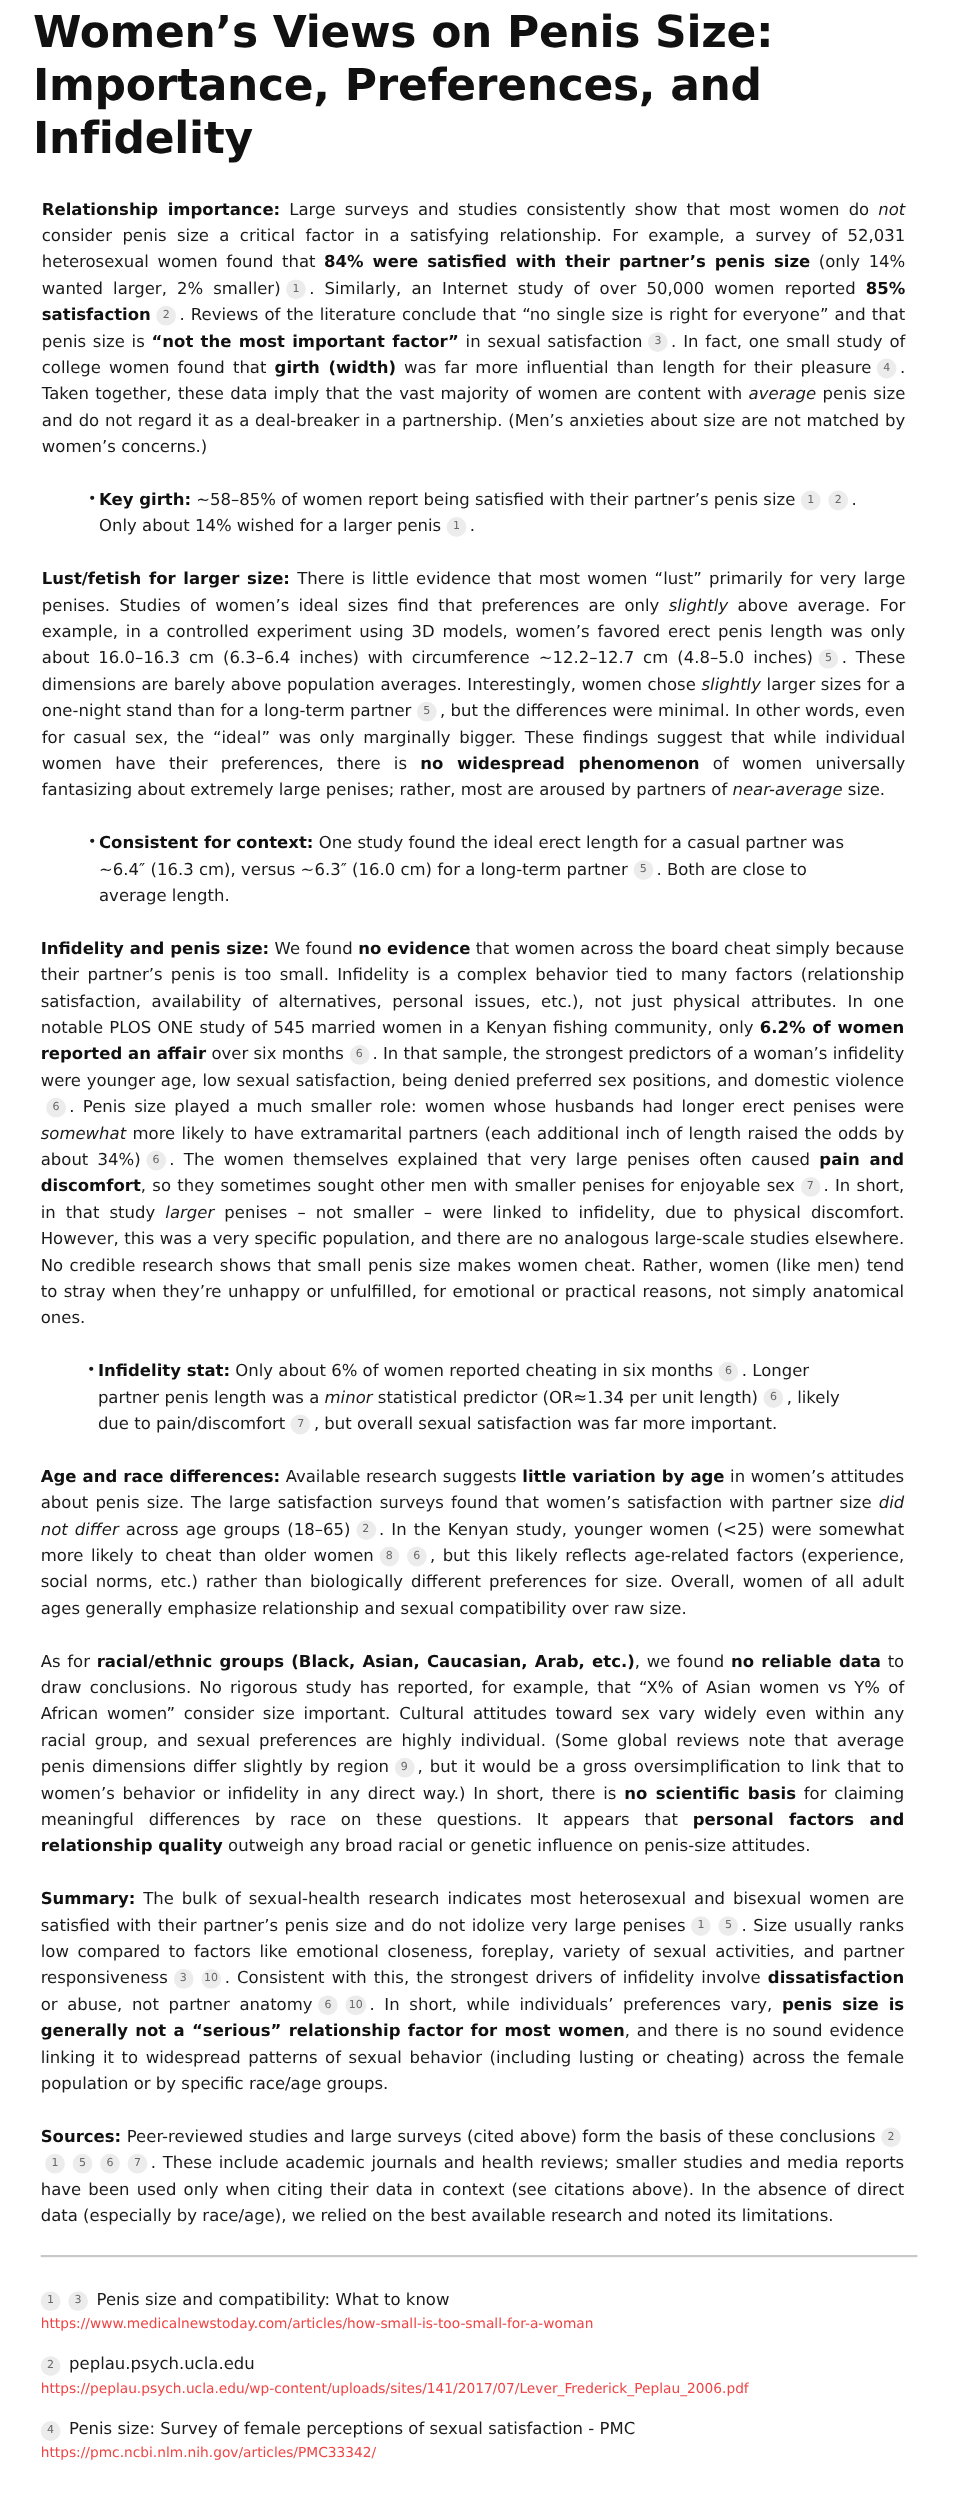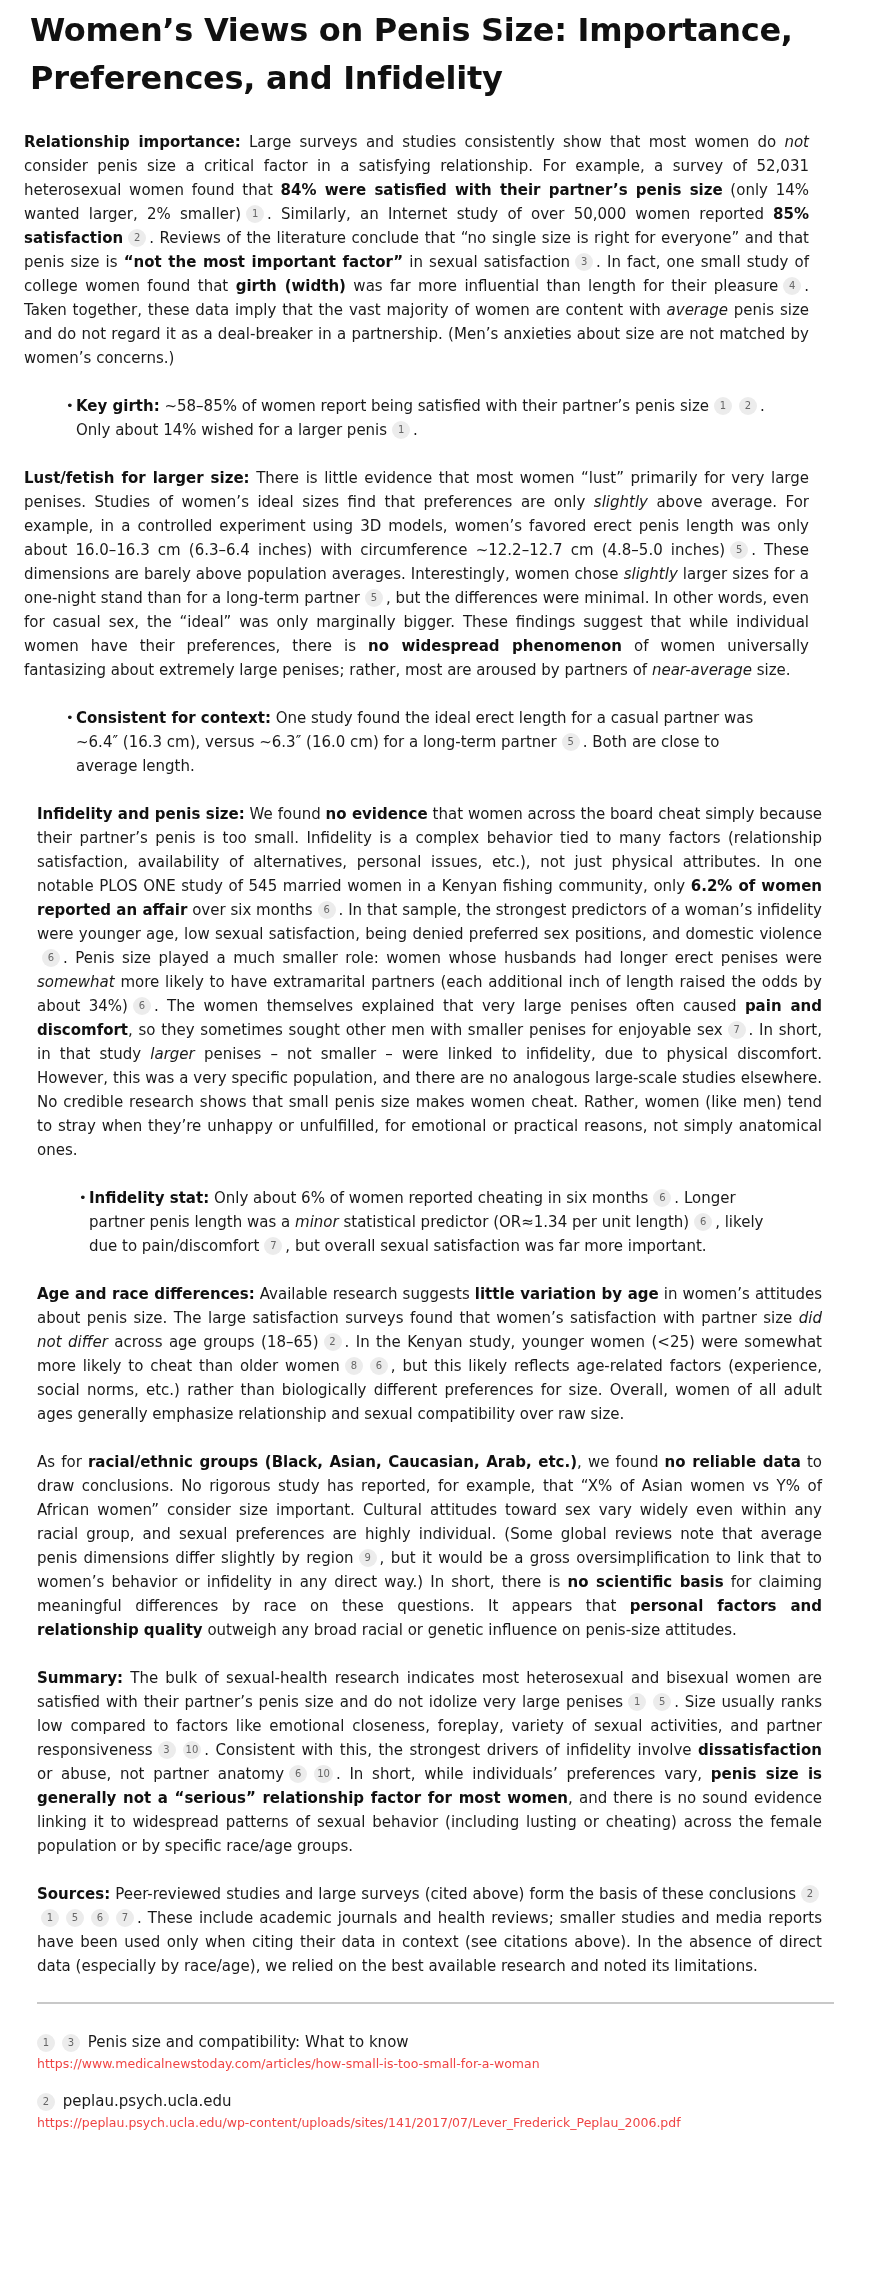--- a/index.html
+++ b/index.html
@@ -7,27 +7,27 @@
     width: 887px;
     font-family: "DejaVu Sans", sans-serif;
     color: #1a1a1a;
     font-size: 15px;
     line-height: 24px;
   }
   .page { padding: 6px 0 30px 0; }
   h1 {
     margin: 0 0 28px 30px;
     width: 800px;
-    font-size: 32px;
+    font-size: 40px;
     line-height: 48px;
     font-weight: bold;
     color: #111;
     letter-spacing: -0.3px;
   }
-  .sec { margin-left: 24px; width: 785px; }
+  .sec { margin-left: 38px; width: 785px; }
   .sec2 { margin-left: 37px; width: 785px; }
   p.body {
     margin: 0 0 24px 0;
     text-align: justify;
   }
   p.body b, li b { font-weight: bold; color: #111; }
   ul.bullets {
     list-style: none;
     margin: 0 0 24px 0;
     padding: 0 0 0 42px;
@@ -127,17 +127,21 @@
   <div class="refs">
     <div class="ref">
       <div class="ref-title"><span class="cite">1</span><span class="cite">3</span> <span>Penis size and compatibility: What to know</span></div>
       <div class="ref-url">https://www.medicalnewstoday.com/articles/how-small-is-too-small-for-a-woman</div>
     </div>
     <div class="ref">
       <div class="ref-title"><span class="cite">2</span> <span>peplau.psych.ucla.edu</span></div>
       <div class="ref-url">https://peplau.psych.ucla.edu/wp-content/uploads/sites/141/2017/07/Lever_Frederick_Peplau_2006.pdf</div>
     </div>
     <div class="ref">
+      <div class="ref-title"><span class="cite">4</span> <span>Penis size: Survey of female perceptions of sexual satisfaction - PMC</span></div>
+      <div class="ref-url">https://pmc.ncbi.nlm.nih.gov/articles/PMC33342/</div>
+    </div>
+    <div class="ref">
     </div>
 
   </div>
 
 </div>
 
 </body></html>

